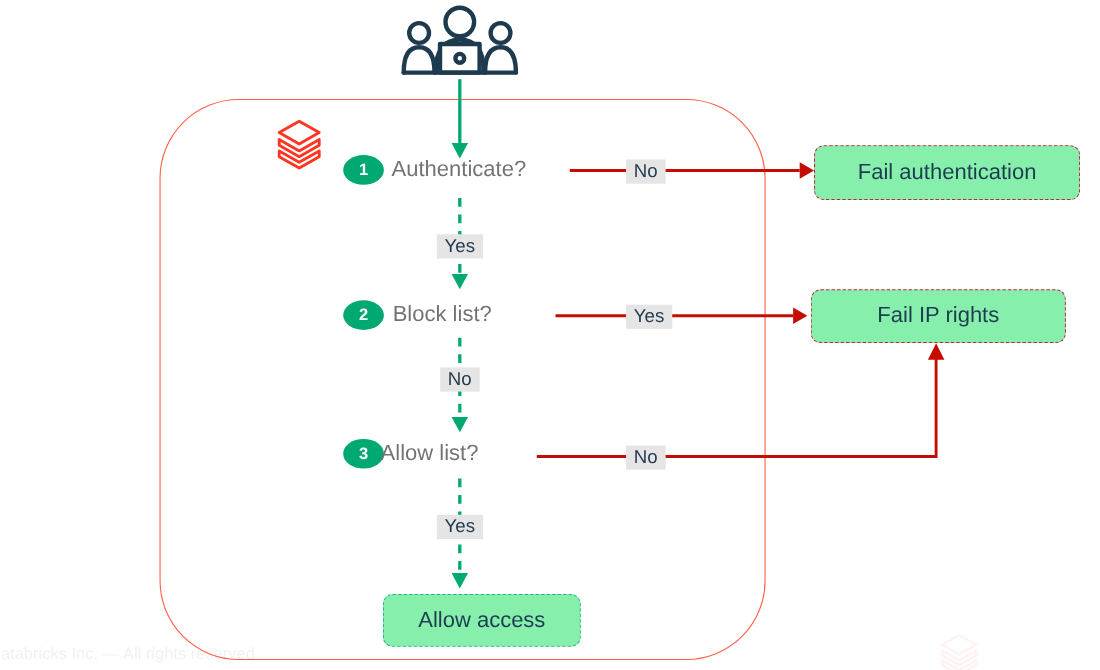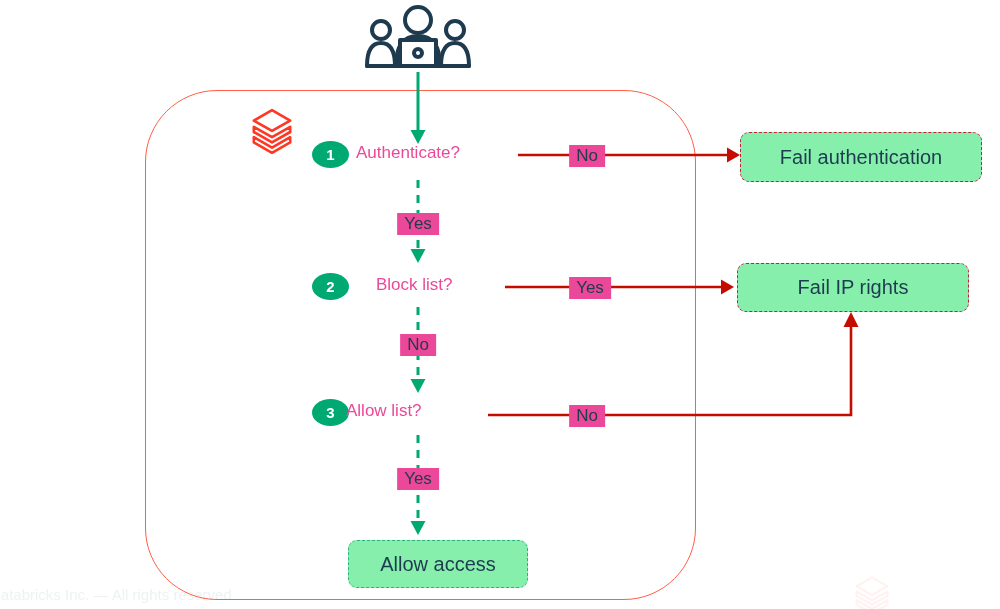--- a/index.html
+++ b/index.html
@@ -19,25 +19,25 @@
   
   svg.connectors{left:0;top:0;z-index:2;pointer-events:none;}
   
   .badge{
     width:37px;height:27px;border-radius:50%;
     background:#00a972;color:#ffffff;
     display:flex;align-items:center;justify-content:center;
     font-size:15px;font-weight:bold;z-index:3;
   }
   .step-label{
-    font-size:17px;color:#ec4899;z-index:3;white-space:nowrap;
+    font-size:20px;color:#737373;z-index:3;white-space:nowrap;
   }
   
   .edge-label{
-    font-size:17px;color:#243b4e;background:#ec4899;
+    font-size:17px;color:#243b4e;background:#e5e5e5;
     padding:1px 7px;z-index:4;white-space:nowrap;
     transform:translate(-50%,-50%);
   }
   
   .outcome{
     display:flex;align-items:center;justify-content:center;
     font-size:20px;color:#1d3c50;background:#86efac;
     border-radius:9px;z-index:3;white-space:nowrap;
   }
   .outcome.fail{border:1.6px dashed #c81d40;}
@@ -121,21 +121,21 @@
   <g stroke="#00a972" stroke-width="3" fill="#00a972">
     <line x1="418" y1="435" x2="418" y2="520" stroke-dasharray="8 7"></line>
     <polygon points="410.5,521 425.5,521 418,535" stroke="none"></polygon>
   </g>
 </svg>
 
 <div class="abs badge" style="left:312px;top:141px;">1</div>
 <div class="abs step-label" style="left:356px;top:143px;">Authenticate?</div>
 
 <div class="abs badge" style="left:312px;top:273px;">2</div>
-<div class="abs step-label" style="left:376px;top:275px;text-align:right;">Block list?</div>
+<div class="abs step-label" style="left:357px;top:275px;text-align:right;">Block list?</div>
 
 <div class="abs badge" style="left:312px;top:399px;">3</div>
 <div class="abs step-label" style="left:346px;top:401px;">Allow list?</div>
 
 <span class="abs edge-label" style="left:587px;top:156px;">No</span>
 <span class="abs edge-label" style="left:418px;top:224px;">Yes</span>
 <span class="abs edge-label" style="left:590px;top:288px;">Yes</span>
 <span class="abs edge-label" style="left:418px;top:345px;">No</span>
 <span class="abs edge-label" style="left:587px;top:416px;">No</span>
 <span class="abs edge-label" style="left:418px;top:479px;">Yes</span>

